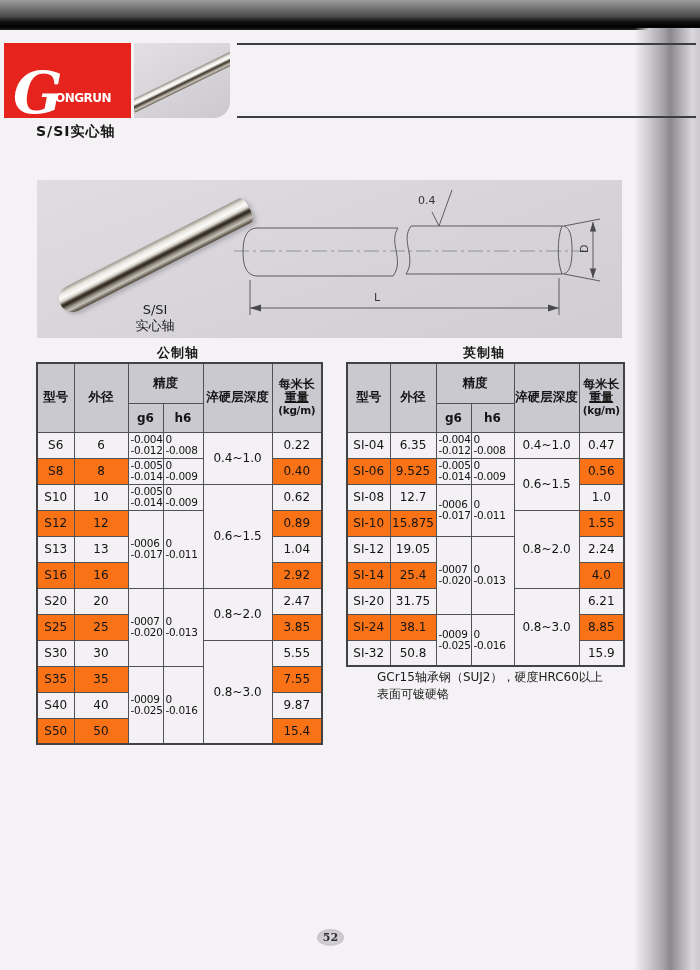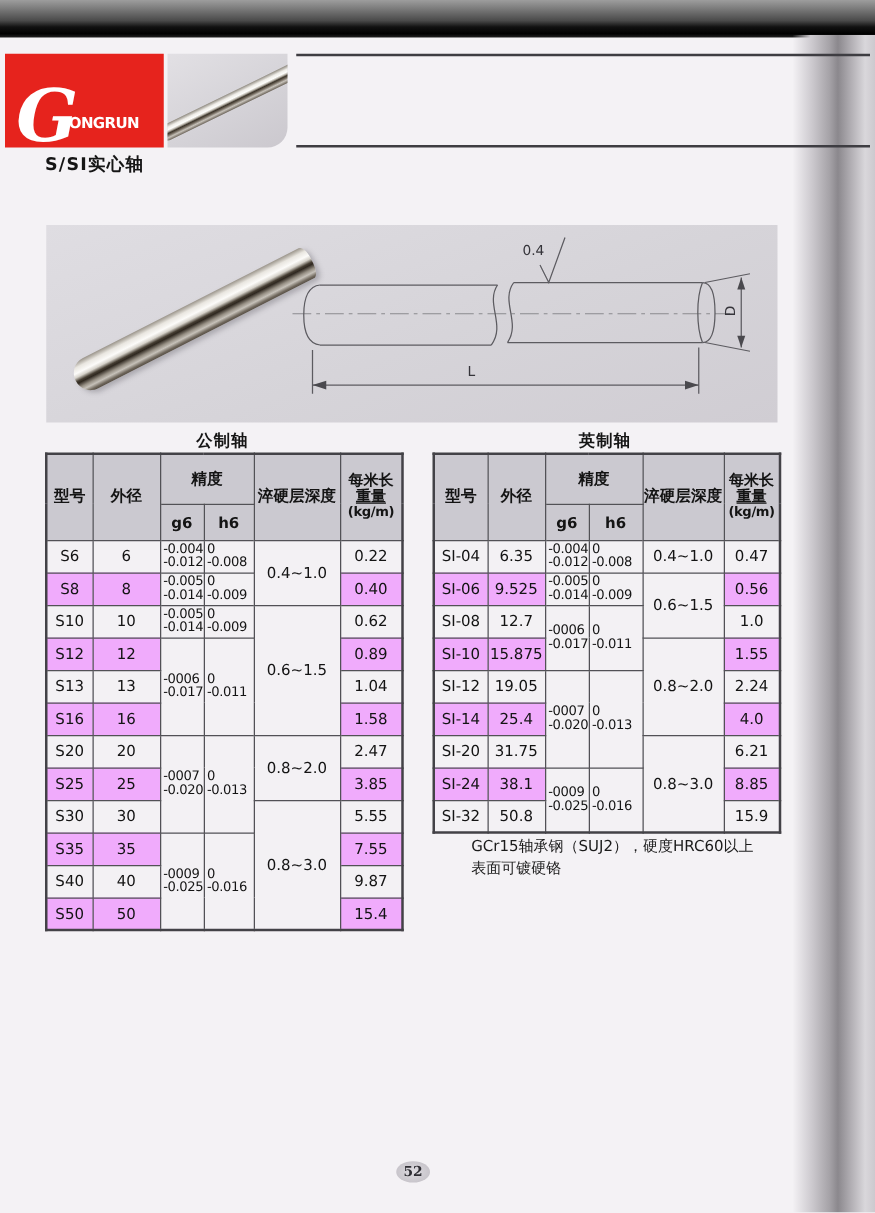--- a/index.html
+++ b/index.html
@@ -91,21 +91,21 @@
   .spec th,.spec td{
     border:1px solid #525156; text-align:center; vertical-align:middle;
     padding:0; color:#141414; overflow:visible;
   }
   .spec thead th{ background:#cbc9d0; font-weight:bold; }
   .hr1 th{ height:40px; font-size:12.5px; }
   .hr2 th{ height:29px; }
   .spec tbody td{ height:26px; }
   td.prec{ text-align:left; font-size:10.5px; line-height:11px; letter-spacing:-0.3px; padding-left:2px; }
   td.prec span{ display:block; white-space:nowrap; }
-  td.sh{ background:#f0abfc; }
+  td.sh{ background:#f97316; }
   td.depth{ font-size:12px; }
   .wl{ display:block; line-height:13px; font-size:12px; }
   .wl1{ text-decoration:underline; }
   .wl2{ font-size:10.5px; letter-spacing:-0.3px; }
   
   .notes{ position:absolute; left:343px; top:669px; width:292px; font-size:12px; line-height:17px; color:#1b1b1b; }
   .note-line{ white-space:nowrap; }
   .note-line.indent{ padding-left:34px; }
   .note-label{ font-weight:500; }
   
@@ -133,20 +133,24 @@
     <span class="logo-rest">ONGRUN</span>
   </div>
   <div class="logo-chip">
     <div class="chip-rod"></div>
   </div>
 
   <div class="page-title">S/SI实心轴</div>
 
   <div class="figure-panel">
     <div class="photo-rod"></div>
+    <div class="photo-label">
+      <span>S/SI</span>
+      <span>实心轴</span>
+    </div>
     <svg class="drawing" width="392" height="142" viewBox="0 0 392 142">
 
       <line class="cl" x1="4" y1="63" x2="354" y2="63"></line>
 
       <g>
         <path d="M26,40 L168,40"></path>
         <path d="M26,88 L163,88"></path>
         <path d="M26,40 C16.5,41 13,50 13,64 C13,78 16.5,87 26,88"></path>
         <path d="M168,40 C158,55 175,72 163,88"></path>
       </g>
@@ -269,21 +273,21 @@
           <td class="wt sh">0.89</td>
         </tr>
         <tr>
           <td class="model">S13</td>
           <td class="od">13</td>
           <td class="wt">1.04</td>
         </tr>
         <tr>
           <td class="model sh">S16</td>
           <td class="od sh">16</td>
-          <td class="wt sh">1.58</td>
+          <td class="wt sh">2.92</td>
         </tr>
         <tr>
           <td class="model">S20</td>
           <td class="od">20</td>
           <td class="prec" rowspan="3">
             <span>-0007</span>
             <span>-0.020</span>
           </td>
           <td class="prec" rowspan="3">
             <span>0</span>

